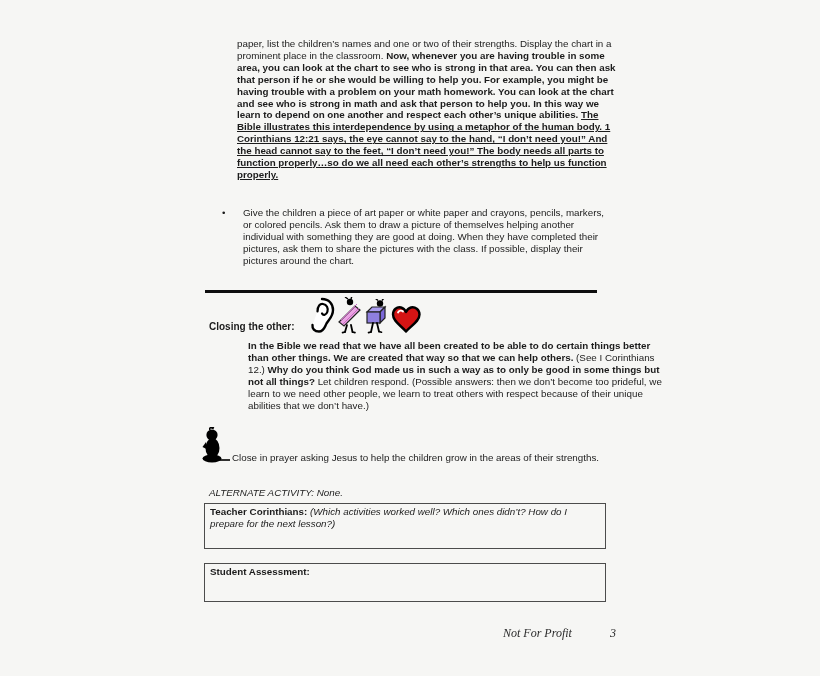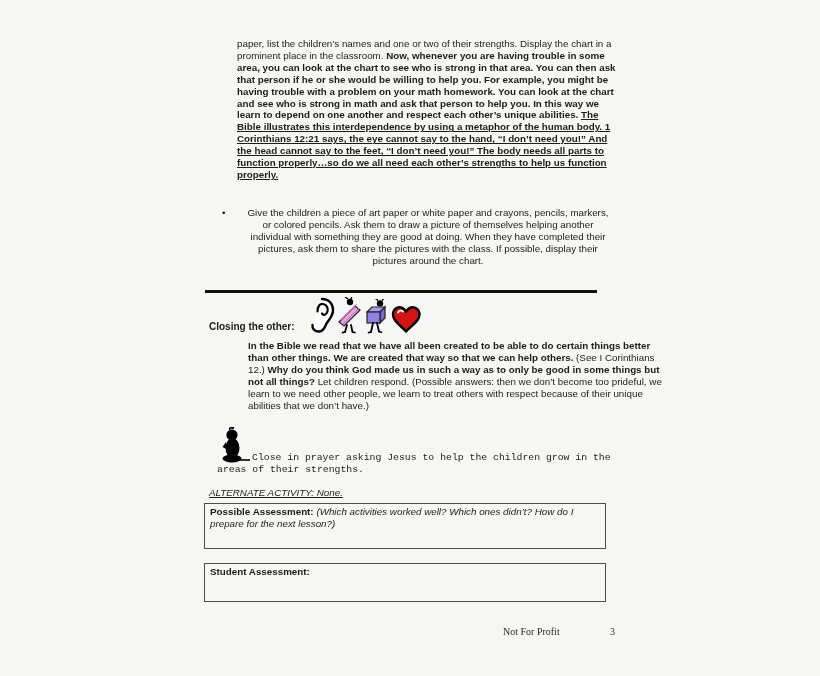--- a/index.html
+++ b/index.html
@@ -10,53 +10,53 @@
     color:#1c1c1c;
     position:relative;
     overflow:hidden;
   }
   .abs{position:absolute;}
   .body-text{font-size:9.8px;line-height:11.9px;}
   .seg-r{font-weight:400;}
   .seg-b{font-weight:700;}
   .seg-bu{font-weight:700;text-decoration:underline;}
   .seg-i{font-style:italic;}
-  .seg-iu{font-style:italic;text-decoration:underline;}
+  .seg-iu{font-style:italic;}
 
   #intro-paragraph{left:237px;top:38px;width:384px;}
   #bullet-item{left:222px;top:207px;width:392px;display:flex;}
   #bullet-marker{width:21px;flex:0 0 21px;}
-  #bullet-text{width:370px;text-align:center;}
+  #bullet-text{width:370px;}
 
   #section-divider{left:205px;top:290px;width:392px;height:2.5px;background:#0e0e0e;}
 
   #closing-row{left:209px;top:296px;width:420px;height:38px;}
   #closing-label{position:absolute;left:0;bottom:2px;font-size:10px;font-weight:700;}
   #closing-icons{position:absolute;left:100px;bottom:0;display:flex;align-items:flex-end;gap:2px;}
   #closing-icons svg{display:block;}
 
   #bible-paragraph{left:208px;top:340px;width:416px;margin-left:40px;}
 
-  #prayer-block{left:217px;top:427px;width:412px;font-family:Liberation Mono, monospace;}
+  #prayer-block{left:197px;top:427px;width:412px;}
   #prayer-block svg{display:inline-block;vertical-align:bottom;margin-right:1px;}
 
   #alternate-activity{left:209px;top:487px;font-size:9.8px;}
 
   .assessment-box{
     left:204px;width:402px;
     border:1px solid #4c4c4c;
     box-sizing:border-box;
     padding:2px 5px;
   }
   #teacher-box{top:503px;height:46px;}
   #student-box{top:563px;height:39px;}
 
   .footer-text{
     font-family:"Liberation Serif", serif;
-    font-size:10px;color:#2a2a2a;
+    font-size:12px;color:#2a2a2a;font-style:italic;
   }
   #footer-left{left:503px;top:626px;}
   #footer-page{left:610px;top:626px;}
 </style>
 </head>
 <body>
 
 <div class="abs body-text" id="intro-paragraph"><span class="seg-r">paper, list the children’s names and one or two of their strengths.  Display the chart in a prominent place in the classroom.  </span><span class="seg-b">Now, whenever you are having trouble in some area, you can look at the chart to see who is strong in that area.  You can then ask that person if he or she would be willing to help you.  For example, you might be having trouble with a problem on your math homework.  You can look at the chart and see who is strong in math and ask that person to help you. In this way we learn to depend on one another and respect each other’s unique abilities.  </span><span class="seg-bu">The Bible illustrates this interdependence by using a metaphor of the human body.  1 Corinthians 12:21 says, the eye cannot say to the hand, “I don’t need you!”  And the head cannot say to the feet, “I don’t need you!”  The body needs all parts to function properly…so do we all need each other’s strengths to help us function properly.</span></div>
 
 <div class="abs body-text" id="bullet-item">
@@ -109,18 +109,18 @@
     <path d="M13,3 Q12,0 15,1 Q14,-0.5 17,1" stroke="#000000" stroke-width="1.6" fill="none"></path>
     <ellipse cx="15.5" cy="21" rx="7" ry="10" fill="#000000"></ellipse>
     <path d="M9,15 L5.5,20 L9.5,22 Z" fill="#000000"></path>
     <ellipse cx="15" cy="31.5" rx="9.5" ry="4" fill="#000000"></ellipse>
     <rect x="22" y="32.2" width="11" height="1.6" fill="#000000"></rect>
   </svg><span>Close in prayer asking Jesus to help the children grow in the areas of their strengths.</span>
 </div>
 
 <div class="abs body-text" id="alternate-activity"><span class="seg-iu">ALTERNATE ACTIVITY: None.</span></div>
 
-<div class="abs body-text assessment-box" id="teacher-box"><span class="seg-b">Possible Assessment:</span><span class="seg-r">  </span><span class="seg-i">(Which activities worked well? Which ones didn’t? How do I prepare for the next lesson?)</span></div>
+<div class="abs body-text assessment-box" id="teacher-box"><span class="seg-b">Teacher Corinthians:</span><span class="seg-r">  </span><span class="seg-i">(Which activities worked well? Which ones didn’t? How do I prepare for the next lesson?)</span></div>
 
 <div class="abs body-text assessment-box" id="student-box"><span class="seg-b">Student Assessment:</span></div>
 
 <div class="abs footer-text" id="footer-left">Not For Profit</div>
 <div class="abs footer-text" id="footer-page">3</div>
 
 </body></html>

